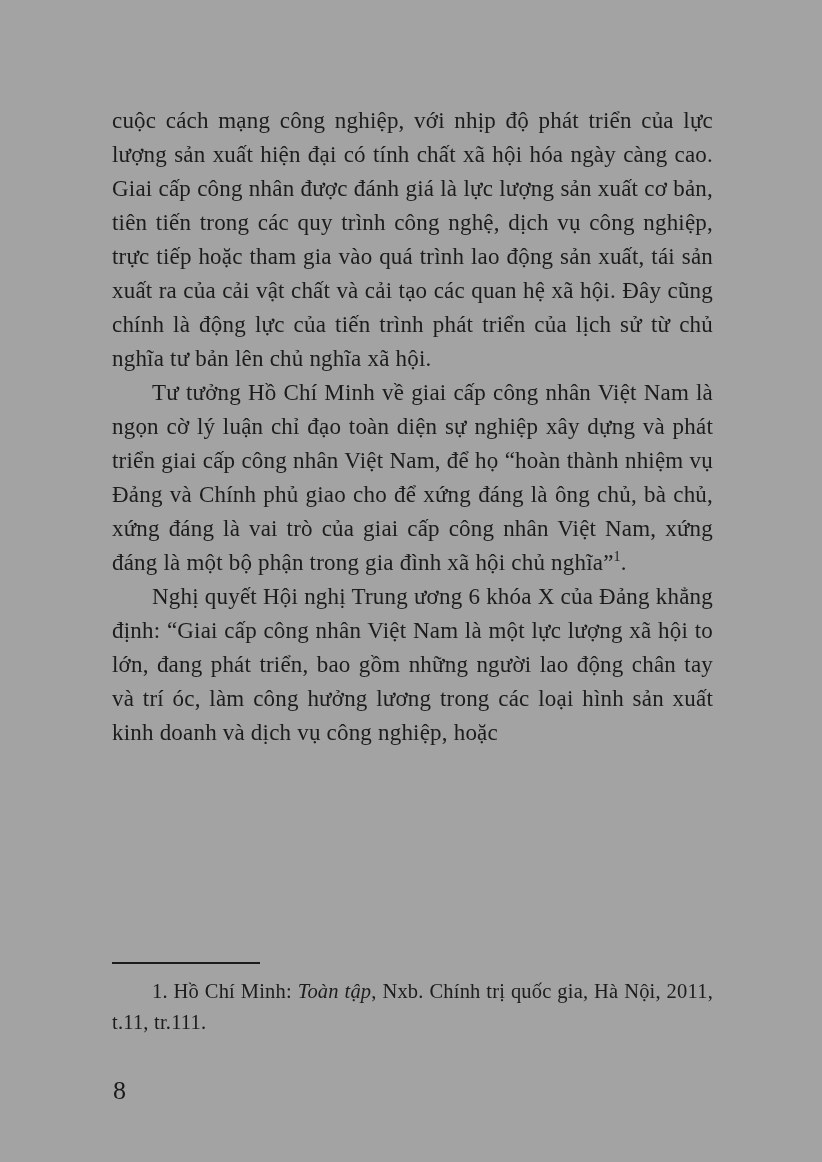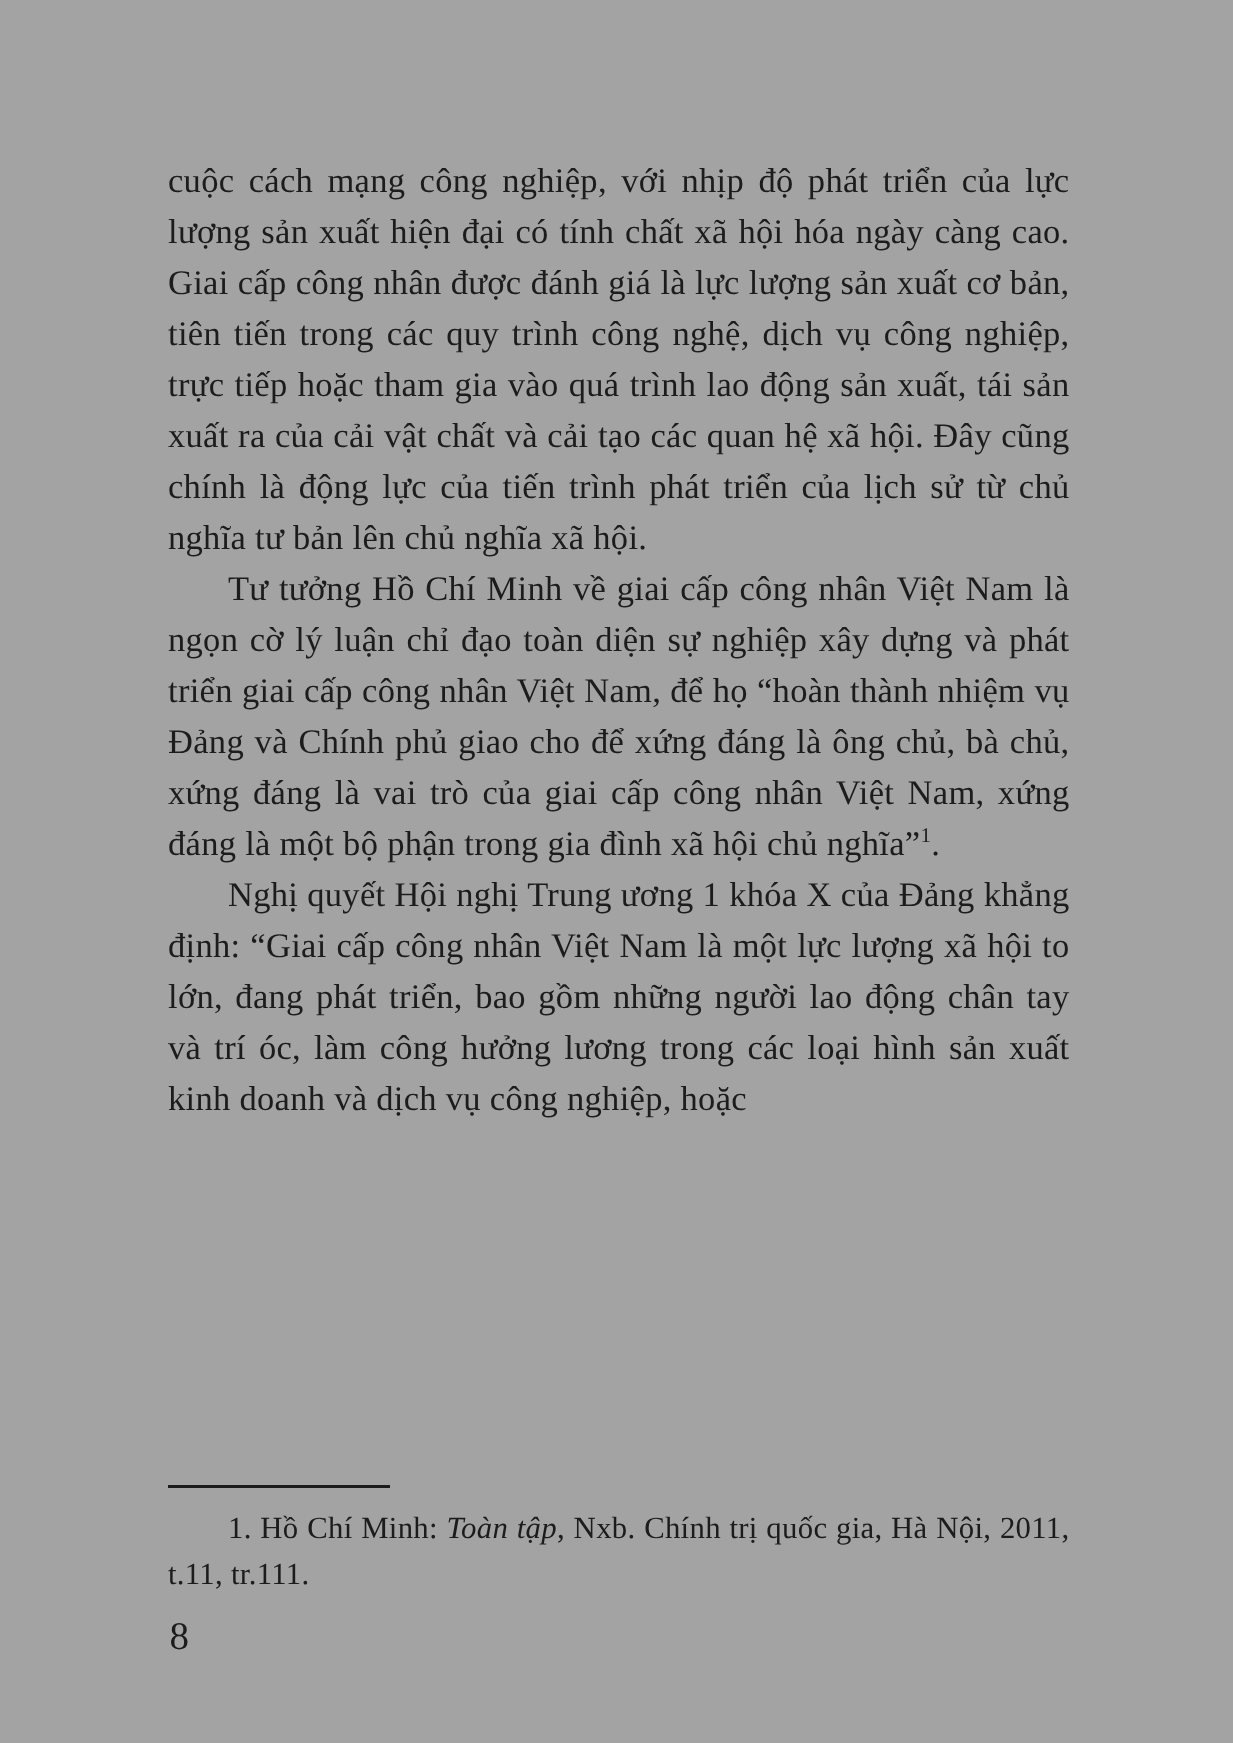--- a/index.html
+++ b/index.html
@@ -35,21 +35,21 @@
     text-indent: 40px;
   }
   .text-block sup {
     font-size: 14px;
     line-height: 0;
     vertical-align: super;
   }
   .footnote-block {
     position: absolute;
     left: 112px;
-    top: 990px;
+    top: 962px;
     width: 601px;
   }
   .footnote-rule {
     width: 148px;
     height: 0;
     border: none;
     border-top: 2px solid #1c1c1c;
     margin: 0 0 12px 0;
   }
   .footnote-block p {
@@ -77,21 +77,21 @@
 
 <div class="page">
 
   <div class="text-block">
 
     <p>cuộc cách mạng công nghiệp, với nhịp độ phát triển của lực lượng sản xuất hiện đại có tính chất xã hội hóa ngày càng cao. Giai cấp công nhân được đánh giá là lực lượng sản xuất cơ bản, tiên tiến trong các quy trình công nghệ, dịch vụ công nghiệp, trực tiếp hoặc tham gia vào quá trình lao động sản xuất, tái sản xuất ra của cải vật chất và cải tạo các quan hệ xã hội. Đây cũng chính là động lực của tiến trình phát triển của lịch sử từ chủ nghĩa tư bản lên chủ nghĩa xã hội.</p>
 
 
     <p class="indented"><span>Tư tưởng Hồ Chí Minh về giai cấp công nhân Việt Nam là ngọn cờ lý luận chỉ đạo toàn diện sự nghiệp xây dựng và phát triển giai cấp công nhân Việt Nam, để họ “hoàn thành nhiệm vụ Đảng và Chính phủ giao cho để xứng đáng là ông chủ, bà chủ, xứng đáng là vai trò của giai cấp công nhân Việt Nam, xứng đáng là một bộ phận trong gia đình xã hội chủ nghĩa”</span><sup>1</sup><span>.</span></p>
 
-    <p class="indented">Nghị quyết Hội nghị Trung ương 1 khóa X của Đảng khẳng định: “Giai cấp công nhân Việt Nam là một lực lượng xã hội to lớn, đang phát triển, bao gồm những người lao động chân tay và trí óc, làm công hưởng lương trong các loại hình sản xuất kinh doanh và dịch vụ công nghiệp, hoặc</p>
+    <p class="indented">Nghị quyết Hội nghị Trung ương 6 khóa X của Đảng khẳng định: “Giai cấp công nhân Việt Nam là một lực lượng xã hội to lớn, đang phát triển, bao gồm những người lao động chân tay và trí óc, làm công hưởng lương trong các loại hình sản xuất kinh doanh và dịch vụ công nghiệp, hoặc</p>
 
   </div>
 
   <div class="footnote-block">
     <hr class="footnote-rule">
     <p><span>1. Hồ Chí Minh: </span><span class="italic">Toàn tập</span><span>, Nxb. Chính trị quốc gia, Hà Nội, 2011, t.11, tr.111.</span></p>
   </div>
 
   <div class="page-number">8</div>
 

